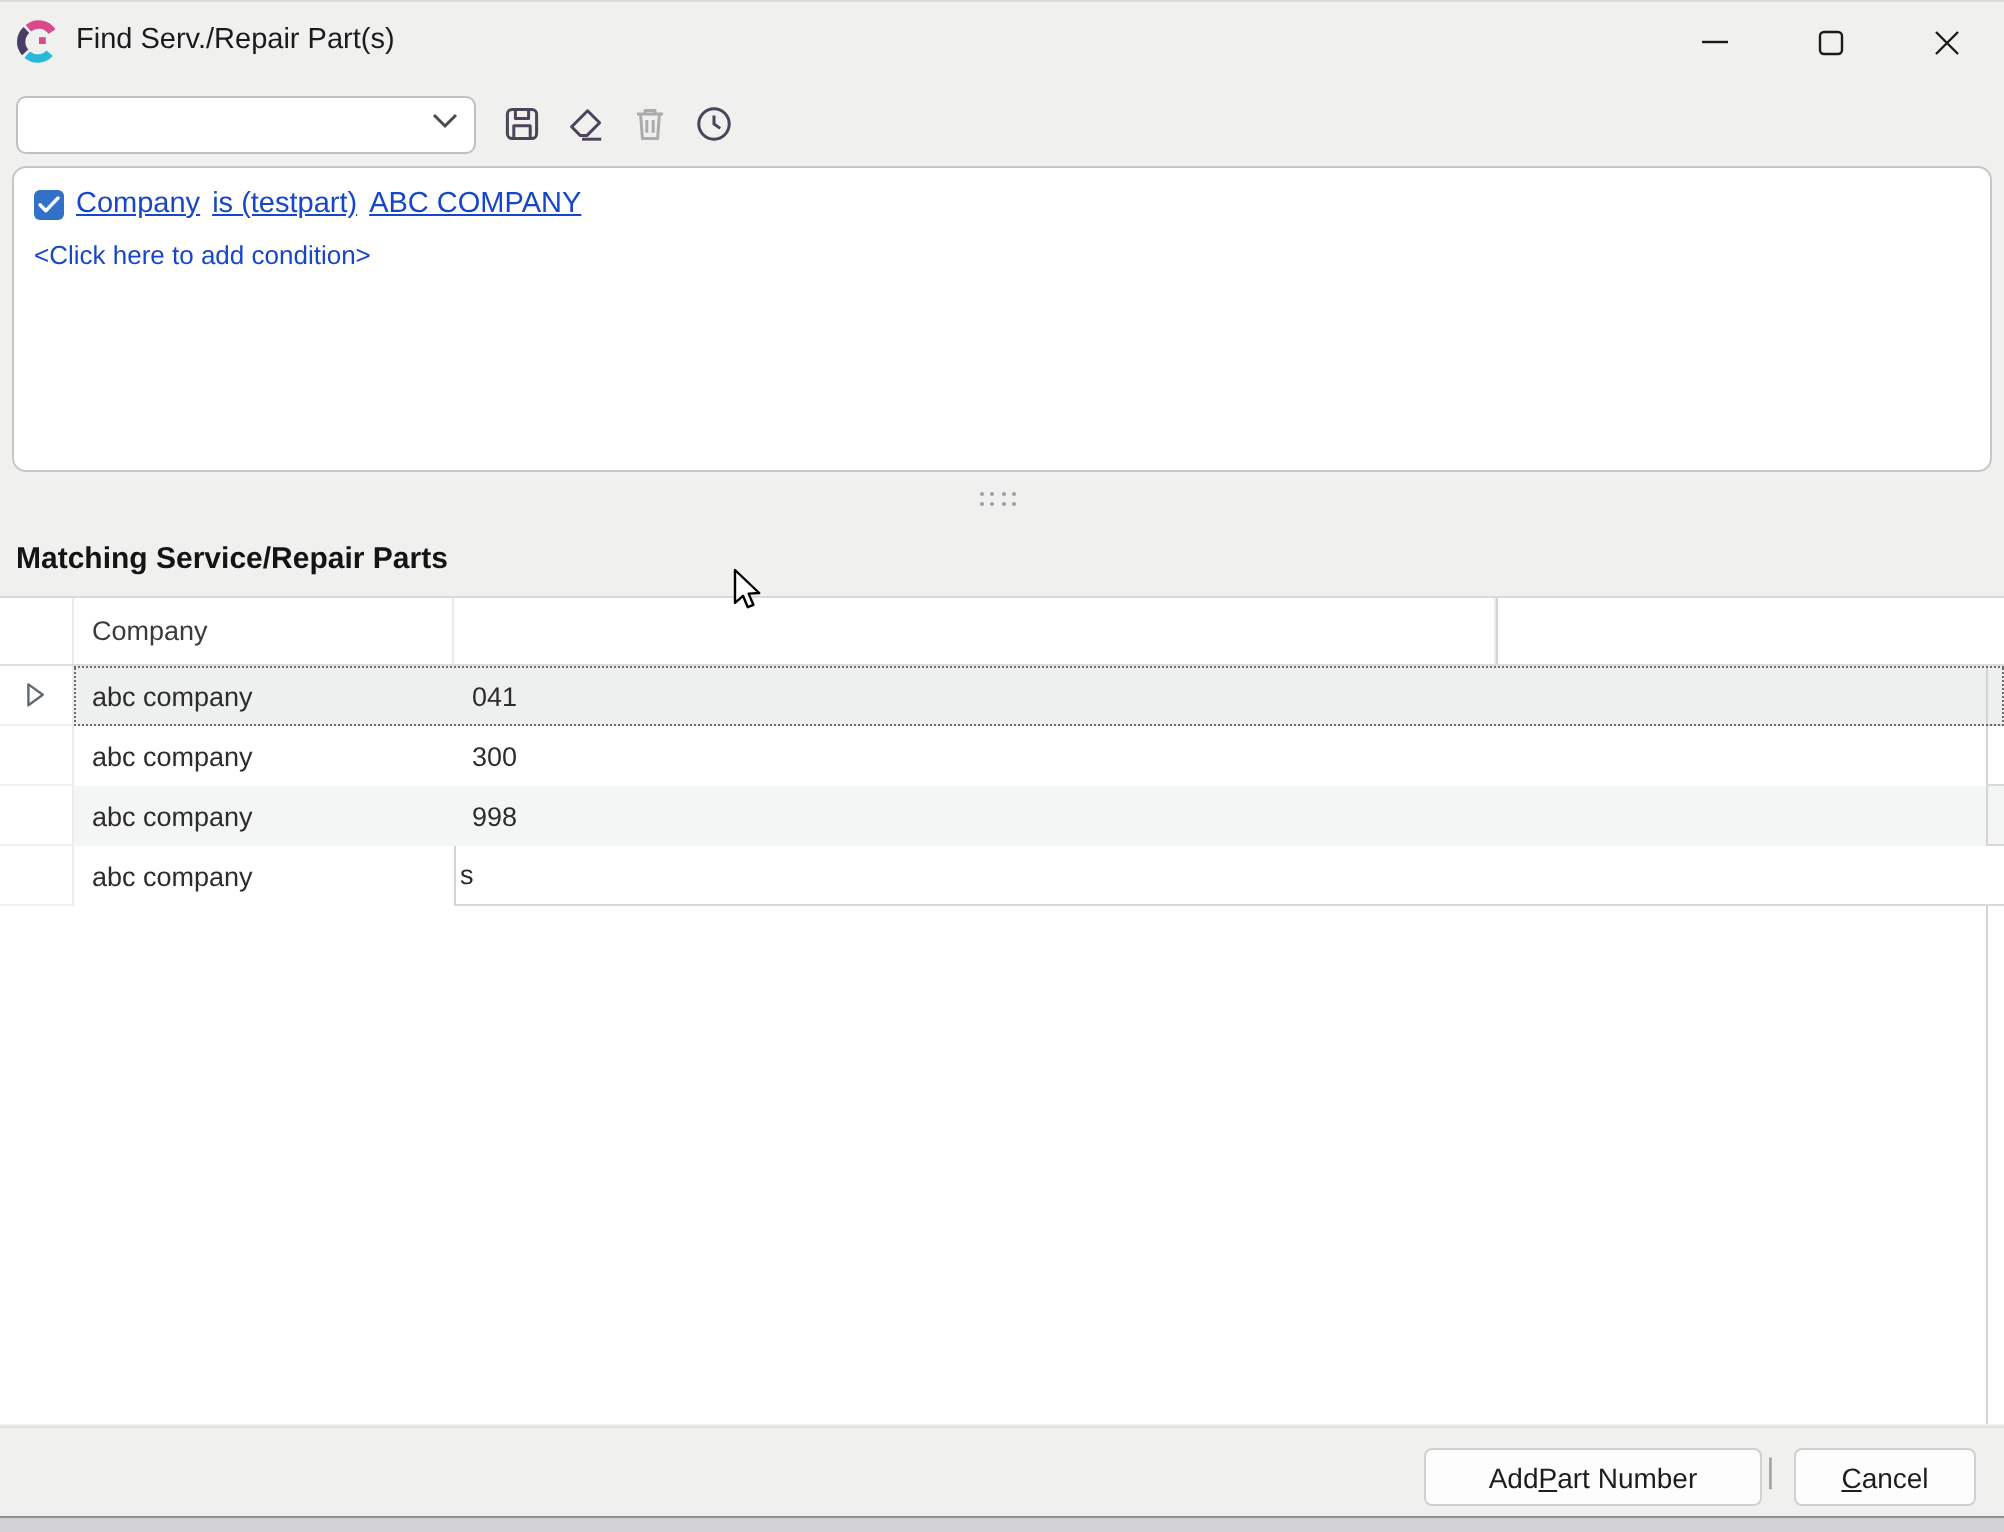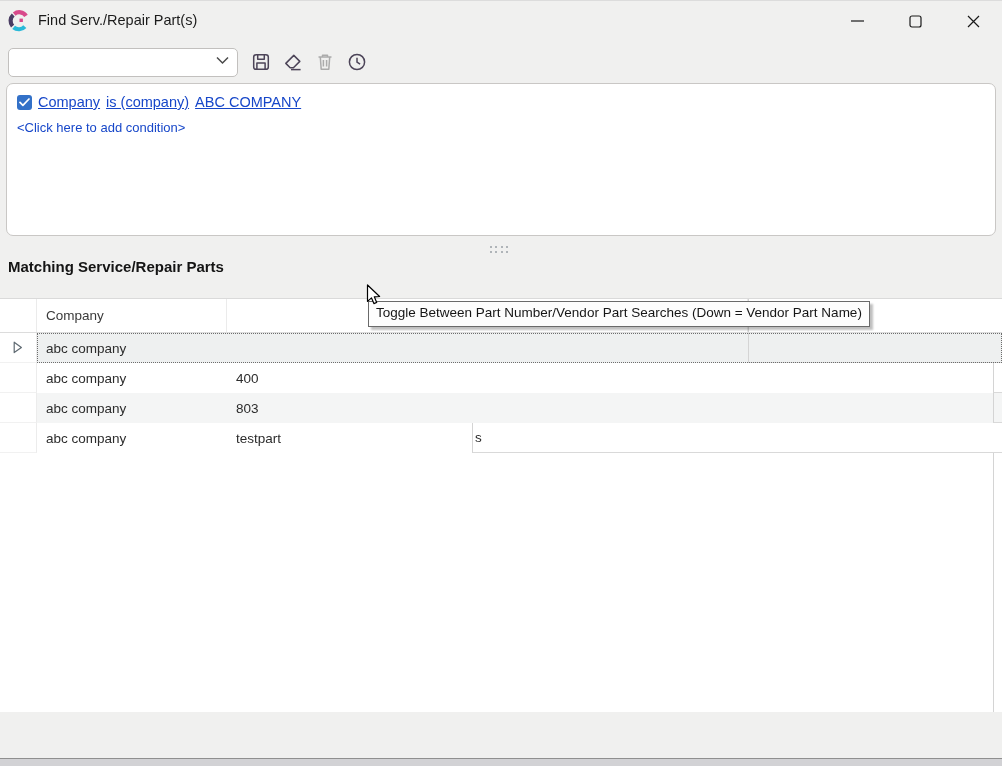--- a/index.html
+++ b/index.html
@@ -28,21 +28,21 @@
   .checkbox { width:15px; height:15px; border-radius:3px; background:#3371c8; display:inline-flex; align-items:center; justify-content:center; flex:0 0 auto; }
   .cond-link { color:#1747c9; text-decoration:underline; font-size:14.5px; cursor:pointer; }
   .add-cond { margin-top:8px; color:#1747c9; font-size:13px; cursor:pointer; width:max-content; }
 
   
   .splitter { position:absolute; top:243px; left:488px; width:22px; height:10px; display:grid; grid-template-columns:repeat(4,1fr); grid-template-rows:repeat(2,1fr); justify-items:center; align-items:center; cursor:row-resize; }
   .splitter i { width:2px; height:2px; background:#9aa0a6; border-radius:50%; }
 
   
   .results-header { position:absolute; top:256px; left:0; right:0; height:41px; }
-  .results-title { position:absolute; left:8px; top:1px; font-size:15px; font-weight:bold; color:#141414; }
+  .results-title { position:absolute; left:8px; top:14px; font-size:15px; font-weight:bold; color:#141414; }
   .rh-btn { position:absolute; top:261px; width:28px; height:28px; display:flex; align-items:center; justify-content:center; background:transparent; border:none; }
   .rh-btn.hovered { background:#f8f8f8; border:1px solid #d4d2d0; border-radius:4px; }
   .rh-sep { position:absolute; top:265px; left:336px; width:1px; height:20px; background:#bdbbb9; }
   .locate-label { position:absolute; left:541px; top:274px; width:56px; text-align:right; font-size:13.5px; color:#1f1f1f; }
   .locate-input { position:absolute; left:610px; top:262px; width:378px; height:26px; border:1px solid #c6c4c2; border-radius:4px; background:#fff; padding:0 8px; font-size:13.5px; color:#222; outline:none; }
 
   
   .table { position:absolute; top:297px; left:0; right:0; bottom:54px; background:#fff; border-top:1px solid #dadada; }
   .thead { display:flex; height:34px; border-bottom:1px solid #dcdcdc; background:#fff; }
   .th { font-size:13.5px; color:#3a3a3a; display:flex; align-items:center; padding-left:9px; border-right:1px solid #ebebeb; }
@@ -149,21 +149,21 @@
   </div>
 
   <div class="condition-panel">
     <div class="cond-row">
       <span class="checkbox">
         <svg width="11" height="9" viewBox="0 0 11 9" fill="none">
             <path d="M1 4.4l2.9 3L10 1" stroke="#fff" stroke-width="1.7" stroke-linecap="round" stroke-linejoin="round"></path>
           </svg>
       </span>
       <span class="cond-link">Company</span>
-      <span class="cond-link">is (company)</span>
+      <span class="cond-link">is (testpart)</span>
       <span class="cond-link">ABC COMPANY</span>
     </div>
     <div class="add-cond">&lt;Click here to add condition&gt;</div>
   </div>
 
   <div class="splitter">
     <i></i>
       <i></i>
       <i></i>
       <i></i>
@@ -244,61 +244,73 @@
       </div>
 
       <div class="trow selected">
         <div class="td-sel">
           <svg width="10" height="13" viewBox="0 0 10 13" fill="none">
               <path d="M1.2 1.2l7.2 5.2-7.2 5.2z" stroke="#5f6a72" stroke-width="1.2" stroke-linejoin="round"></path>
             </svg>
         </div>
         <div class="row-data">
           <div class="td w-company">abc company</div>
+          <div class="td w-part">041</div>
           <div class="td w-desc"></div>
           <div class="td w-extra"></div>
         </div>
       </div>
 
       <div class="trow">
         <div class="td-sel"></div>
         <div class="row-data">
           <div class="td w-company">abc company</div>
-          <div class="td w-part">400</div>
+          <div class="td w-part">300</div>
           <div class="td w-desc"></div>
           <div class="td w-extra"></div>
         </div>
       </div>
 
       <div class="trow alt">
         <div class="td-sel"></div>
         <div class="row-data">
           <div class="td w-company">abc company</div>
-          <div class="td w-part">803</div>
+          <div class="td w-part">998</div>
           <div class="td w-desc"></div>
           <div class="td w-extra"></div>
         </div>
       </div>
 
       <div class="trow">
         <div class="td-sel"></div>
         <div class="row-data">
           <div class="td w-company">abc company</div>
-          <div class="td w-part">testpart</div>
           <div class="td w-extra">s</div>
         </div>
       </div>
 
       <div class="table-filler">
         <div class="vline-right"></div>
       </div>
     </div>
   </div>
 
-  <div class="tooltip">Toggle Between Part Number/Vendor Part Searches (Down = Vendor Part Name)</div>
 
   <svg class="cursor" width="18" height="24" viewBox="0 0 18 24">
     <path d="M1.5 1v16.4l4-3.5 2.4 5.7 2.8-1.2-2.4-5.6 5.3-.3z" fill="#fff" stroke="#000" stroke-width="1.2" stroke-linejoin="round"></path>
   </svg>
 
+  <div class="footer">
+    <button class="btn btn-add">
+      <span>Add </span>
+        <span class="mn">P</span>
+        <span>art Number</span>
+    </button>
+    <span class="footer-sep">|</span>
+    <button class="btn btn-cancel">
+      <span></span>
+        <span class="mn">C</span>
+        <span>ancel</span>
+    </button>
+  </div>
   <div class="win-shadow"></div>
 
 </div>
 
 </body></html>

